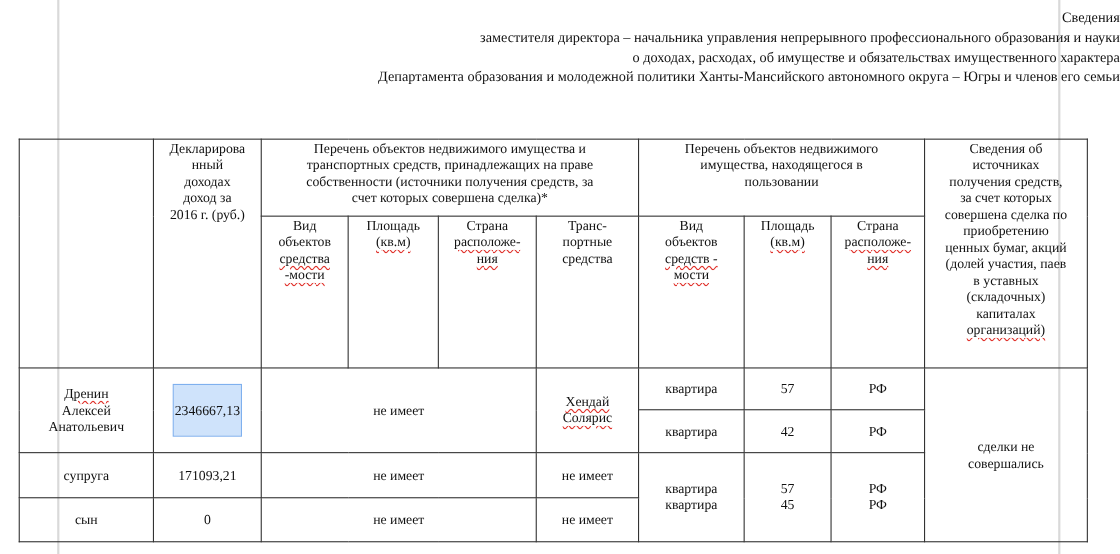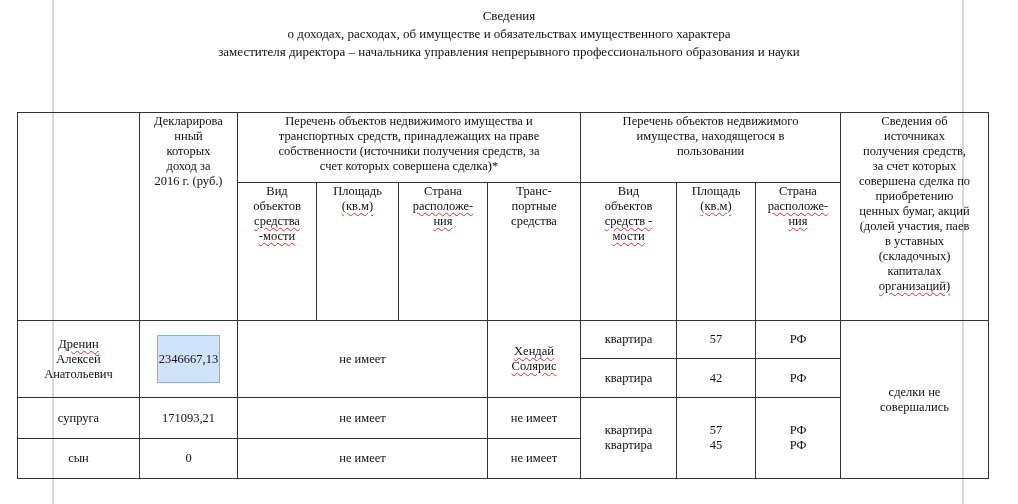--- a/index.html
+++ b/index.html
@@ -1,37 +1,38 @@
 <!DOCTYPE html>
 <html><head>
 <meta charset="utf-8">
 <style>
   html, body { margin:0; padding:0; background:#ffffff; }
   body { width:1018px; height:504px; position:relative; overflow:hidden;
          font-family:"Liberation Serif","DejaVu Serif",serif; color:#111; }
   .margin-line { position:absolute; top:0; bottom:0; width:2px; background:#d9d9d9; }
-  .title { position:absolute; left:0; width:1018px; text-align:center; font-size:13px; line-height:18px; top:7px; }
+  .title { position:absolute; left:0; width:1018px; text-align:right; font-size:13px; line-height:18px; top:7px; }
   .title div { white-space:nowrap; }
-  table.decl { position:absolute; left:17px; top:112px; border-collapse:collapse; table-layout:fixed; font-size:12.5px; line-height:15px; }
+  table.decl { position:absolute; left:17px; top:126px; border-collapse:collapse; table-layout:fixed; font-size:12.5px; line-height:15px; }
   table.decl td { border:1.5px solid #333; text-align:center; vertical-align:top; padding:1px 2px; }
   td.mid { vertical-align:middle !important; }
   .sp { text-decoration: underline wavy #e0302a; text-decoration-thickness:1px; text-underline-offset:2px; }
   .sel { background:#cfe3fb; outline:1px solid #7fb0ee; padding:16px 1px;margin-top:10px; }
   .stack div { line-height:15px; }
 </style>
 </head>
 <body>
 
 <div class="margin-line" style="left:52px;"></div>
 <div class="margin-line" style="left:962px;"></div>
 
 <div class="title">
   <div>Сведения</div>
+  <div>заместителя директора – начальника управления непрерывного профессионального образования и науки</div>
   <div>о доходах, расходах,  об имуществе и обязательствах имущественного характера</div>
-  <div>заместителя директора – начальника управления непрерывного профессионального образования и науки</div>
+  <div>Департамента образования и молодежной политики Ханты-Мансийского автономного округа – Югры и членов его семьи</div>
 </div>
 
 <table class="decl">
   <colgroup>
     <col style="width:122px">
       <col style="width:98px">
       <col style="width:79px">
       <col style="width:82px">
       <col style="width:89px">
     <col style="width:93px">
@@ -39,21 +40,21 @@
       <col style="width:79px">
       <col style="width:85px">
       <col style="width:148px">
   </colgroup>
   <tbody>
       <tr style="height:70px">
     <td rowspan="2"></td>
     <td rowspan="2" class="stack">
       <div>Декларирова</div>
           <div>нный</div>
-          <div>которых</div>
+          <div>доходах</div>
           <div>доход за</div>
           <div>2016 г. (руб.)</div>
     </td>
     <td colspan="4" class="stack">
       <div>Перечень объектов недвижимого имущества и</div>
           <div>транспортных средств, принадлежащих на праве</div>
           <div>собственности (источники получения средств, за</div>
           <div>счет которых совершена сделка)*</div>
     </td>
     <td colspan="3" class="stack">

